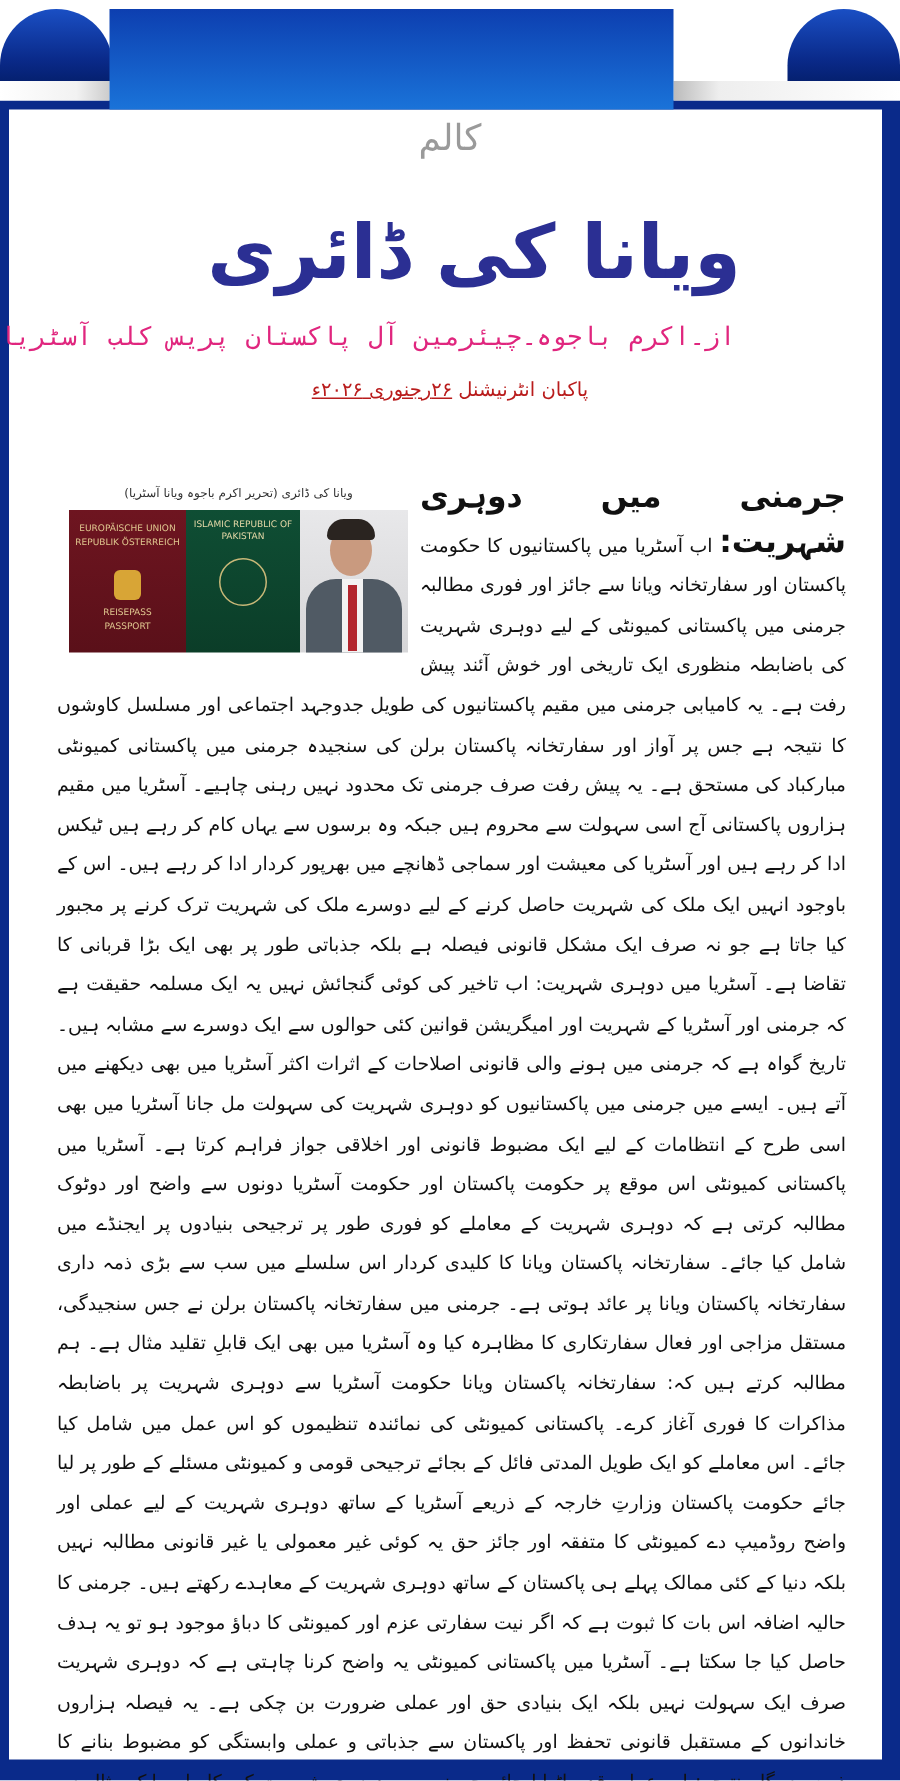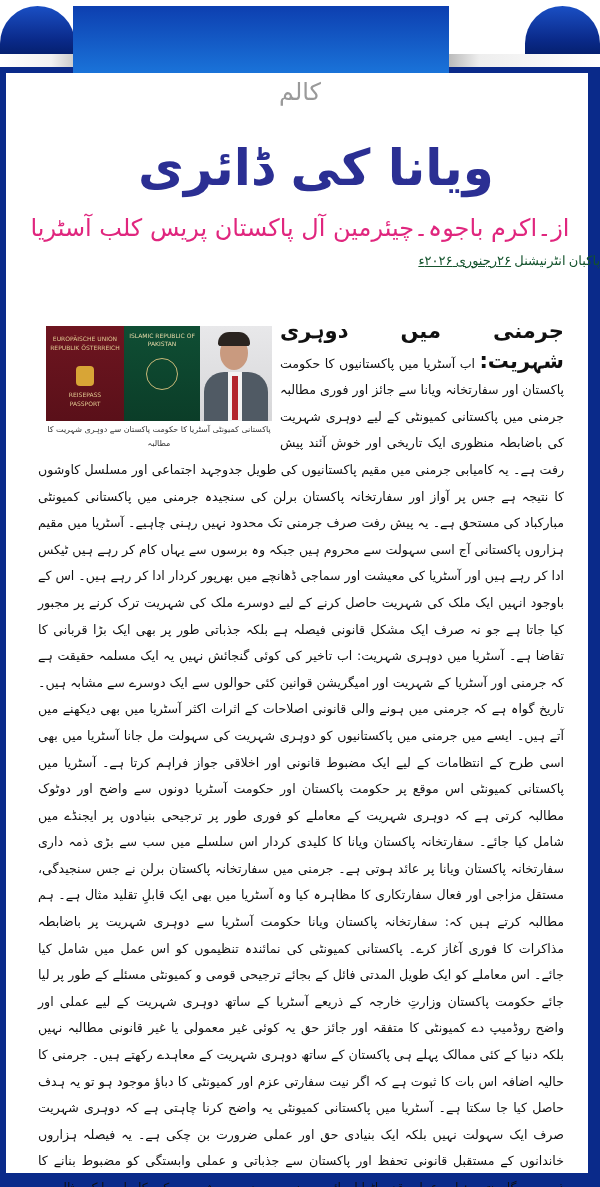--- a/index.html
+++ b/index.html
@@ -8,22 +8,22 @@
   .paper { position:absolute; left:6px; top:73px; width:582px; height:1100px; background:#ffffff; }
   .banner { position:absolute; left:73px; top:6px; width:376px; height:67px; background:linear-gradient(#0d3fb0,#1a73d9); }
   .cap { position:absolute; top:6px; width:75px; height:48px; border-radius:40px 40px 0 0; background:linear-gradient(#1a4fc4,#0a2a8a 70%,#052070); }
   .cap.left { left:0; }
   .cap.right { left:525px; border-radius:40px 40px 0 0; width:75px; }
   .strip { position:absolute; top:54px; height:13px; background:linear-gradient(90deg,#fff,#f2f2f2 70%,#ccc); }
   .strip.left { left:0; width:73px; }
   .strip.right { left:449px; width:151px; background:linear-gradient(90deg,#bbb,#eee 20%,#fff); }
   .category { position:absolute; top:78px; left:0; width:600px; text-align:center; color:#9a9a9a; font-size:24px; direction:rtl; }
   .title { position:absolute; top:138px; left:16px; width:600px; text-align:center; color:#2b2f93; font-size:50px; font-weight:bold; direction:rtl; line-height:60px; }
-  .byline { position:absolute; top:214px; left:0; width:600px; text-align:center; color:#e0267e; font-size:24px; direction:rtl; }
-  .source { position:absolute; top:253px; left:0; width:600px; color:#14532d; font-size:13px; direction:rtl;font-family:Liberation Serif, serif; }
+  .byline { position:absolute; top:214px; left:0; width:600px; text-align:left; color:#e0267e; font-size:17px; direction:rtl;font-family:Liberation Mono, monospace; }
+  .source { position:absolute; top:253px; left:0; width:600px; text-align:center; color:#b91c1c; font-size:13px; direction:rtl; }
   .source .date { text-decoration:underline; }
   .article { position:absolute; top:318px; left:38px; width:526px; direction:rtl; text-align:justify; font-size:12.6px; line-height:26.6px; color:#111; }
   .headline { font-weight:bold; font-size:21px; }
   .figure { float:left; width:226px; margin:4px 8px 4px 8px; text-align:center; }
   .fig-top { font-size:8px; color:#333; line-height:14px; }
   .photo { height:95px; display:flex; margin-top:4px; }
   .person { width:72px; background:linear-gradient(#e8e8ea,#d6d6d8); position:relative; overflow:hidden; }
   .person .head { position:absolute; left:20px; top:10px; width:28px; height:34px; border-radius:50%; background:#c99a7f; }
   .person .hair { position:absolute; left:18px; top:6px; width:32px; height:14px; border-radius:16px 16px 4px 4px; background:#2a2420; }
   .person .suit { position:absolute; left:4px; top:46px; width:64px; height:60px; border-radius:20px 20px 0 0; background:#505a64; }
@@ -49,38 +49,38 @@
 <div class="category">کالم</div>
 <div class="title">ویانا کی ڈائری</div>
 <div class="byline">از۔اکرم باجوہ۔چیئرمین آل پاکستان پریس کلب آسٹریا</div>
 <div class="source">
   <span>پاکبان انٹرنیشنل</span>
   <span class="date">۲۶رجنوری ۲۰۲۶ء</span>
 </div>
 
 <div class="article">
   <div class="figure">
+    <div class="fig-top">ویانا کی ڈائری (تحریر اکرم باجوہ ویانا آسٹریا)</div>
     <div class="photo">
       <div class="person">
         <div class="suit"></div>
           <div class="shirt"></div>
           <div class="tie"></div>
         <div class="head"></div>
           <div class="hair"></div>
       </div>
       <div class="pk">
         <div>ISLAMIC REPUBLIC OF PAKISTAN</div>
         <div class="emblem"></div>
       </div>
       <div class="eu">
         <div>EUROPÄISCHE UNION</div>
         <div>REPUBLIK ÖSTERREICH</div>
         <div class="crest"></div>
         <div>REISEPASS</div>
         <div>PASSPORT</div>
       </div>
     </div>
-    <div class="fig-cap">پاکستانی کمیونٹی آسٹریا کا حکومت پاکستان سے دوہری شہریت کا مطالبہ</div>
   </div>
   <span class="headline">جرمنی میں دوہری شہریت:</span>
   <span>اب آسٹریا میں پاکستانیوں کا حکومت پاکستان اور سفارتخانہ ویانا سے جائز اور فوری مطالبہ جرمنی میں پاکستانی کمیونٹی کے لیے دوہری شہریت کی باضابطہ منظوری ایک تاریخی اور خوش آئند پیش رفت ہے۔ یہ کامیابی جرمنی میں مقیم پاکستانیوں کی طویل جدوجہد اجتماعی اور مسلسل کاوشوں کا نتیجہ ہے جس پر آواز اور سفارتخانہ پاکستان برلن کی سنجیدہ جرمنی میں پاکستانی کمیونٹی مبارکباد کی مستحق ہے۔ یہ پیش رفت صرف جرمنی تک محدود نہیں رہنی چاہیے۔ آسٹریا میں مقیم ہزاروں پاکستانی آج اسی سہولت سے محروم ہیں جبکہ وہ برسوں سے یہاں کام کر رہے ہیں ٹیکس ادا کر رہے ہیں اور آسٹریا کی معیشت اور سماجی ڈھانچے میں بھرپور کردار ادا کر رہے ہیں۔ اس کے باوجود انہیں ایک ملک کی شہریت حاصل کرنے کے لیے دوسرے ملک کی شہریت ترک کرنے پر مجبور کیا جاتا ہے جو نہ صرف ایک مشکل قانونی فیصلہ ہے بلکہ جذباتی طور پر بھی ایک بڑا قربانی کا تقاضا ہے۔ آسٹریا میں دوہری شہریت: اب تاخیر کی کوئی گنجائش نہیں یہ ایک مسلمہ حقیقت ہے کہ جرمنی اور آسٹریا کے شہریت اور امیگریشن قوانین کئی حوالوں سے ایک دوسرے سے مشابہ ہیں۔ تاریخ گواہ ہے کہ جرمنی میں ہونے والی قانونی اصلاحات کے اثرات اکثر آسٹریا میں بھی دیکھنے میں آتے ہیں۔ ایسے میں جرمنی میں پاکستانیوں کو دوہری شہریت کی سہولت مل جانا آسٹریا میں بھی اسی طرح کے انتظامات کے لیے ایک مضبوط قانونی اور اخلاقی جواز فراہم کرتا ہے۔ آسٹریا میں پاکستانی کمیونٹی اس موقع پر حکومت پاکستان اور حکومت آسٹریا دونوں سے واضح اور دوٹوک مطالبہ کرتی ہے کہ دوہری شہریت کے معاملے کو فوری طور پر ترجیحی بنیادوں پر ایجنڈے میں شامل کیا جائے۔ سفارتخانہ پاکستان ویانا کا کلیدی کردار اس سلسلے میں سب سے بڑی ذمہ داری سفارتخانہ پاکستان ویانا پر عائد ہوتی ہے۔ جرمنی میں سفارتخانہ پاکستان برلن نے جس سنجیدگی، مستقل مزاجی اور فعال سفارتکاری کا مظاہرہ کیا وہ آسٹریا میں بھی ایک قابلِ تقلید مثال ہے۔ ہم مطالبہ کرتے ہیں کہ: سفارتخانہ پاکستان ویانا حکومت آسٹریا سے دوہری شہریت پر باضابطہ مذاکرات کا فوری آغاز کرے۔ پاکستانی کمیونٹی کی نمائندہ تنظیموں کو اس عمل میں شامل کیا جائے۔ اس معاملے کو ایک طویل المدتی فائل کے بجائے ترجیحی قومی و کمیونٹی مسئلے کے طور پر لیا جائے حکومت پاکستان وزارتِ خارجہ کے ذریعے آسٹریا کے ساتھ دوہری شہریت کے لیے عملی اور واضح روڈمیپ دے کمیونٹی کا متفقہ اور جائز حق یہ کوئی غیر معمولی یا غیر قانونی مطالبہ نہیں بلکہ دنیا کے کئی ممالک پہلے ہی پاکستان کے ساتھ دوہری شہریت کے معاہدے رکھتے ہیں۔ جرمنی کا حالیہ اضافہ اس بات کا ثبوت ہے کہ اگر نیت سفارتی عزم اور کمیونٹی کا دباؤ موجود ہو تو یہ ہدف حاصل کیا جا سکتا ہے۔ آسٹریا میں پاکستانی کمیونٹی یہ واضح کرنا چاہتی ہے کہ دوہری شہریت صرف ایک سہولت نہیں بلکہ ایک بنیادی حق اور عملی ضرورت بن چکی ہے۔ یہ فیصلہ ہزاروں خاندانوں کے مستقبل قانونی تحفظ اور پاکستان سے جذباتی و عملی وابستگی کو مضبوط بنانے کا ذریعہ ہوگا۔ نتیجہ: اب عملی قدم اٹھایا جائے جرمنی میں دوہری شہریت کی کامیابی ایک مثال ہے ایک راستہ ہے اور ایک پیغام ہے۔ اب سوال یہ نہیں کہ یہ ممکن ہے یا نہیں بلکہ سوال یہ ہے کہ آسٹریا میں اس پر کب اور کیسے عمل شروع ہوگا۔ آسٹریا میں پاکستانی کمیونٹی حکومت پاکستان، وزارتِ خارجہ اور سفارتخانہ پاکستان ویانا سے پُرزور مطالبہ کرتی ہے کہ وہ جرمنی کی طرح آسٹریا میں بھی دوہری شہریت کے لیے فوری سنجیدہ اور نتیجہ خیز اقدامات کریں۔ یہ مطالبہ وقتی نہیں بلکہ ایک طویل عرصے سے زیرِ التواء ایک جائز حق ہے جس پر اب مزید تاخیر کسی صورت قابلِ قبول نہیں۔</span>
   
 </div>
 
 </body></html>

